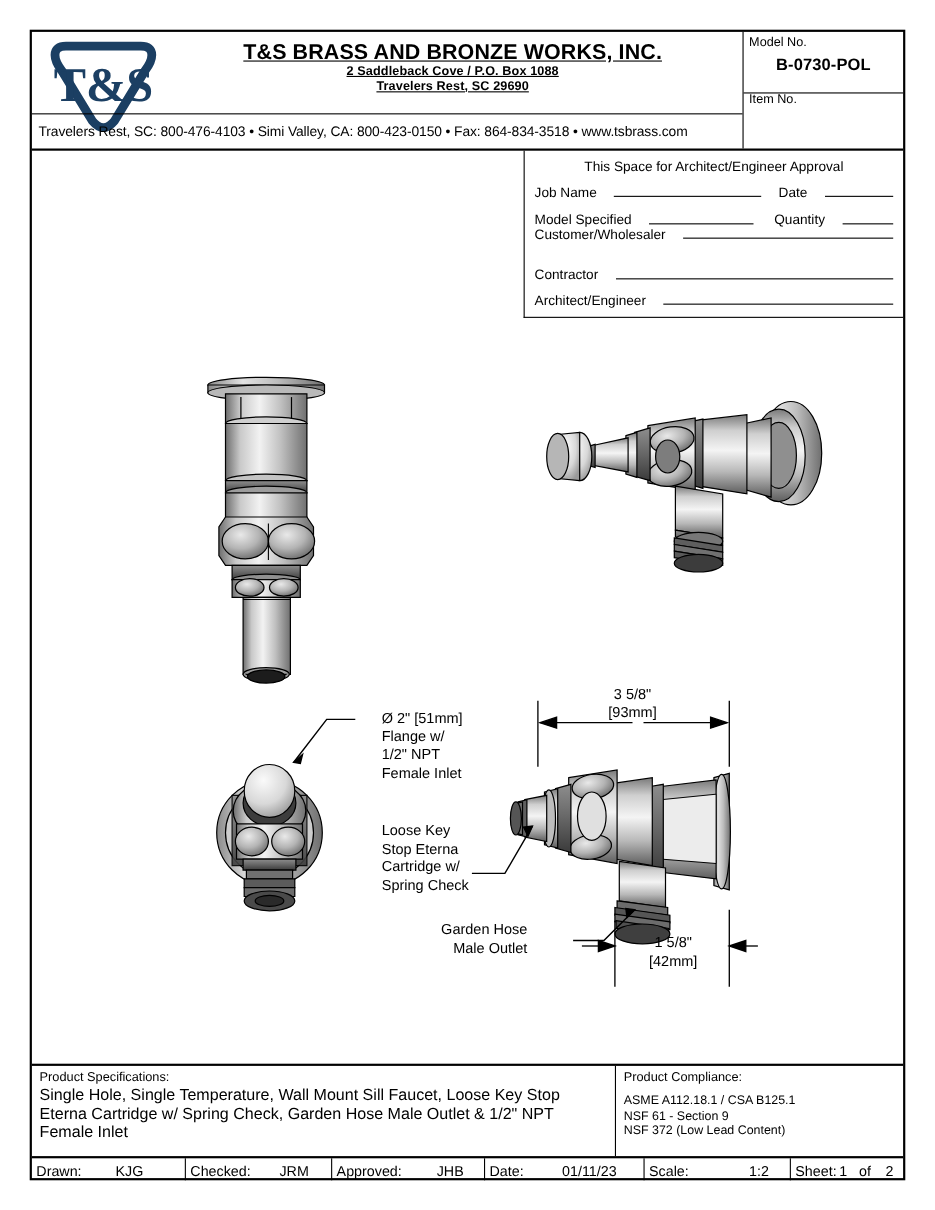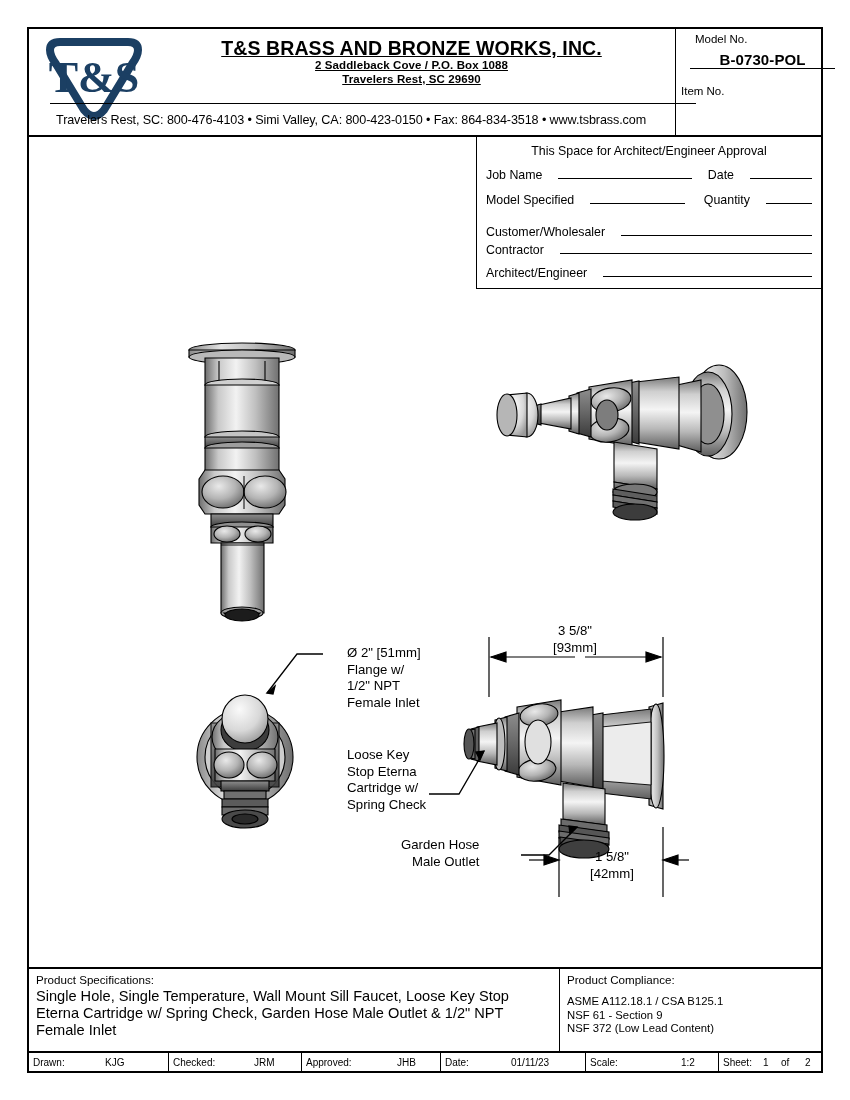--- a/index.html
+++ b/index.html
@@ -7,25 +7,25 @@
   .sheet{position:absolute;left:27px;top:27px;width:796px;height:1046px;border:2px solid #000;box-sizing:border-box;}
 
   
   .hdr{position:absolute;left:0;top:0;width:100%;height:108px;box-sizing:border-box;border-bottom:2px solid #000;}
   .hdr-left{position:absolute;left:0;top:0;width:646px;height:106px;box-sizing:border-box;}
   .logo-box{position:absolute;left:13px;top:5px;width:104px;height:90px;}
   .logo-svg{display:block;}
   .co-block{position:absolute;left:125px;top:8px;width:515px;text-align:center;text-decoration:underline;}
   .co-name{font-size:19.5px;font-weight:bold;letter-spacing:.1px;line-height:22px;white-space:nowrap;}
   .co-addr{font-size:11.5px;font-weight:bold;line-height:13.5px;letter-spacing:.1px;}
-  .contact-row{position:absolute;left:0;top:74px;width:646px;height:32px;box-sizing:border-box;border-top:1.6px solid #000;margin-left:21px;}
+  .contact-row{position:absolute;left:0;top:74px;width:646px;height:32px;box-sizing:border-box;border-top:1.6px solid #000;}
   .contact-txt{position:absolute;left:6px;top:9px;font-size:12.6px;white-space:nowrap;letter-spacing:-.1px;}
 
   .hdr-right{position:absolute;left:646px;top:0;width:146px;height:106px;box-sizing:border-box;border-left:1.6px solid #000;}
-  .mdl-cell{position:absolute;left:14px;top:0;width:100%;height:40px;box-sizing:border-box;border-bottom:1.6px solid #000;}
+  .mdl-cell{position:absolute;left:0;top:0;width:100%;height:56px;box-sizing:border-box;border-bottom:1.6px solid #000;}
   .itm-cell{position:absolute;left:0;top:52px;width:100%;height:54px;box-sizing:border-box;}
   .cell-lbl{position:absolute;left:5px;top:4px;font-size:11.5px;}
   .mdl-val{position:absolute;left:0;top:22px;width:100%;text-align:center;font-size:15px;font-weight:bold;letter-spacing:.1px;}
 
   
   .appr{position:absolute;left:447px;top:108px;width:345px;height:152px;box-sizing:border-box;border-left:1.6px solid #000;border-bottom:1.6px solid #000;}
   .appr-title{position:absolute;left:0;top:7px;width:100%;text-align:center;font-size:12.4px;}
   .appr-row{position:absolute;left:9px;right:9px;height:25px;font-size:12.4px;}
   .appr-row .fl{display:flex;align-items:baseline;white-space:nowrap;gap:16px;}
   .appr-row .lbl{flex:0 0 auto;}
@@ -41,21 +41,21 @@
   
   .specs{position:absolute;left:0;top:938px;width:100%;height:84px;box-sizing:border-box;border-top:2px solid #000;}
   .specs-l{position:absolute;left:0;top:0;width:530px;height:102px;box-sizing:border-box;}
   .specs-r{position:absolute;left:530px;top:0;width:262px;height:82px;box-sizing:border-box;border-left:1.6px solid #000;}
   .sp-title{position:absolute;left:7px;top:4px;font-size:11.6px;}
   .sp-body{position:absolute;left:7px;top:19px;right:6px;font-size:14.6px;line-height:16.8px;}
   .cp-body{position:absolute;left:7px;top:26px;right:6px;font-size:11.3px;line-height:13.6px;}
 
   
   .tbar{position:absolute;left:0;top:1022px;width:100%;height:22px;box-sizing:border-box;border-top:2px solid #000;display:flex;}
-  .tcell{box-sizing:border-box;border-right:1.6px solid #000;height:20px;position:relative;font-size:10px;}
+  .tcell{box-sizing:border-box;border-right:1.6px solid #000;height:20px;position:relative;font-size:13px;}
   .tcell:last-child{border-right:none;}
   .tlbl{position:absolute;left:4px;top:4px;}
   .tval{position:absolute;top:4px;}
 </style>
 </head>
 <body>
 
 <div class="sheet">
 
   <div class="hdr">
@@ -104,21 +104,21 @@
 
     <div class="appr-row" style="top:55px;">
       <div class="fl">
         <span class="lbl">Model Specified</span>
         <span class="rule"></span>
         <span class="lbl" style="padding-left:3px;">Quantity</span>
         <span class="rule fixed" style="width:46px;"></span>
       </div>
     </div>
 
-    <div class="appr-row" style="top:87px;">
+    <div class="appr-row" style="top:68px;">
       <div class="fl">
         <span class="lbl">Customer/Wholesaler</span>
         <span class="rule"></span>
       </div>
     </div>
 
     <div class="appr-row" style="top:105px;">
       <div class="fl">
         <span class="lbl">Contractor</span>
         <span class="rule"></span>

